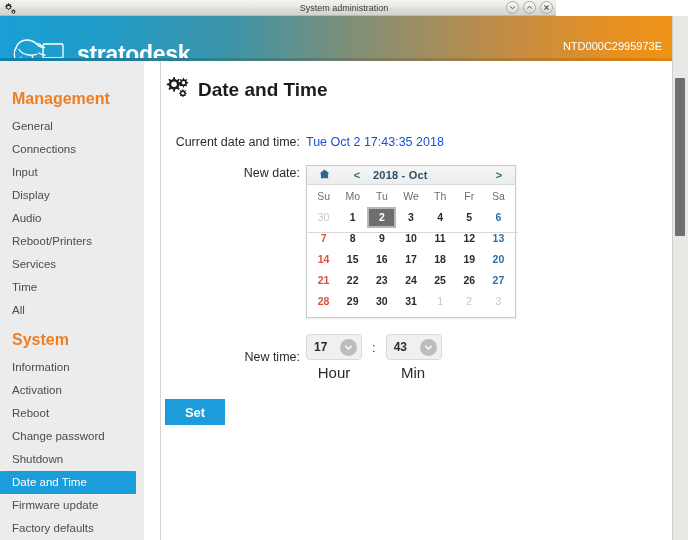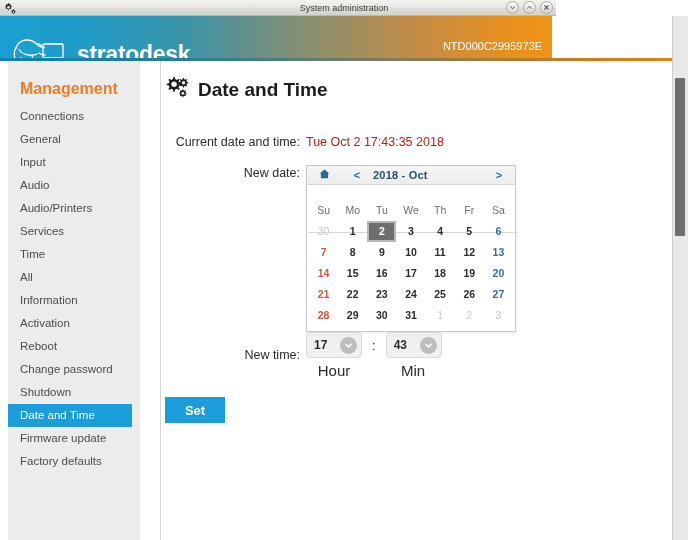--- a/index.html
+++ b/index.html
@@ -30,42 +30,42 @@
   .tb-btn {
     width: 13px; height: 13px; border-radius: 50%;
     background: linear-gradient(to bottom, #fbfbfa, #d6d6d1);
     border: 1px solid #a9a9a4;
     display: flex; align-items: center; justify-content: center;
     font-size: 7px; color: #5b5b57; line-height: 1;
   }
 
   
   .banner {
-    position: absolute; left: 0; top: 16px; width: 552px; height: 45px;
+    position: absolute; left: 0; top: 16px; width: 672px; height: 45px;
     background: linear-gradient(to right, #1a9fd4 0%, #1f9cc9 14%, #3c94a8 34%, #7e8f78 52%, #c58c44 76%, #e8901f 92%, #ef9419 100%);
     overflow: hidden;
   }
   .banner-bottom {
     position: absolute; left: 0; top: 58px; width: 688px; height: 3px;
     background: linear-gradient(to right, #0f7fae 0%, #2d7f8e 30%, #8d7a55 60%, #d07e16 88%, #e08712 100%);
   }
   .logo-wrap { position: absolute; left: 10px; top: 19px; display: flex; align-items: center; }
   .logo-text {
     font-size: 23px; color: #ffffff; font-weight: 600;
     letter-spacing: -0.3px; margin-left: 5px;
   }
   .banner-right {
     position: absolute; right: 10px; top: 22px; text-align: right;
     font-size: 11px; color: #ffffff; line-height: 17px;
   }
 
   
   .sidebar {
-    position: absolute; left: 8px; top: 61px; width: 132px; height: 479px;
-    background: #ececec; padding-top: 10px; overflow: hidden;
+    position: absolute; left: 0; top: 61px; width: 144px; height: 479px;
+    background: #ececec; padding-top: 20px; overflow: hidden;
   }
   .sb-head {
     font-size: 16px; color: #ef7d22; font-weight: 600;
     padding: 9px 12px 7px 12px;
   }
   .sb-item {
     font-size: 11.5px; color: #4c4c4c;
     padding: 4px 12px 5px 12px; line-height: 14px;
   }
   .sb-item.selected {
@@ -86,21 +86,21 @@
   .page-title-row { display: flex; align-items: center; padding: 14px 0 0 4px; }
   .page-title {
     font-size: 19px; color: #1c1c1c; font-weight: 600; margin-left: 7px;
   }
 
   .field-row { display: flex; align-items: flex-start; margin-top: 0; }
   .field-label {
     font-size: 12.5px; color: #2b2b2b; text-align: right;
     width: 145px; padding-right: 6px; line-height: 17px;
   }
-  .field-value { font-size: 12.5px; color: #b91c1c; line-height: 17px; }
+  .field-value { font-size: 12.5px; color: #1d4ed8; line-height: 17px; }
 
   #current-row { margin-top: 29px; }
   .hr-sep {
     position: absolute; left: 147px; top: 171px; width: 210px; height: 1px;
     background: #d8d8d8;
   }
 
   #newdate-row { margin-top: 14px; }
 
   
@@ -114,42 +114,42 @@
     background: linear-gradient(to bottom, #f6f6f6, #eceded);
     border: 1px solid #c9c9c9; border-bottom: 1px solid #d8d8d8;
     margin: -0px -1px 0 -1px;
   }
   .cal-home { width: 34px; text-align: center; color: #2b6a8f; font-size: 11px; }
   .cal-prev, .cal-next { width: 32px; text-align: center; color: #2b6a8f; font-size: 11px; font-weight: bold; }
   .cal-month {
     flex: 1; text-align: left; color: #2b5066;
     font-size: 11px; font-weight: bold; letter-spacing: 0.2px;
   }
-  .cal-dows { display: flex; padding: 16px 2px 1px 2px; }
+  .cal-dows { display: flex; padding: 2px 2px 1px 2px; }
   .cal-dow {
     width: 29.4px; text-align: center; font-size: 10.5px; color: #6e6e6e;
     padding: 3px 0 4px 0;
   }
   .cal-week { display: flex; padding: 0 2px; }
   .cal-day {
     width: 29.4px; text-align: center; font-size: 10.5px;
     padding: 4px 0 5px 0; color: #2b2b2b; font-weight: bold;
     position: relative;
   }
   .cal-day.sun { color: #d9543a; }
   .cal-day.sat { color: #2f6fa8; }
   .cal-day.other { color: #c8c8c8; font-weight: normal; }
   .cal-day.selected {
     background: #6e6e6e; color: #ffffff;
     box-shadow: inset 0 0 0 2px #b8b8b8;
   }
   .cal-body { padding-bottom: 5px; }
 
   
-  #newtime-row { align-items: center; }
+  #newtime-row { margin-top: 16px; align-items: center; }
   .spinner {
     display: inline-flex; align-items: center; justify-content: space-between;
     width: 56px; height: 26px;
     background: #f0f0f0; border: 1px solid #d9d9d9; border-radius: 4px;
     padding: 0 4px 0 7px;
   }
   .spinner-val { font-size: 12px; font-weight: bold; color: #2b2b2b; }
   .spinner-arrow {
     width: 17px; height: 17px; border-radius: 50%;
     background: #bdbdbd; display: flex; align-items: center; justify-content: center;
@@ -243,30 +243,32 @@
     <div class="banner-right">
       <div>NTD000C2995973E</div>
       <div>192.168.2.199</div>
     </div>
   </div>
   <div class="banner-bottom"></div>
 
   <div class="sidebar">
     <div>
       <div class="sb-head">Management</div>
+      <div class="sb-item">General</div>
       <div class="sb-item">Connections</div>
-      <div class="sb-item">General</div>
       <div class="sb-item">Input</div>
+      <div class="sb-item">Display</div>
       <div class="sb-item">Audio</div>
-      <div class="sb-item">Audio/Printers</div>
+      <div class="sb-item">Reboot/Printers</div>
       <div class="sb-item">Services</div>
       <div class="sb-item">Time</div>
       <div class="sb-item">All</div>
     </div>
     <div>
+      <div class="sb-head">System</div>
       <div class="sb-item">Information</div>
       <div class="sb-item">Activation</div>
       <div class="sb-item">Reboot</div>
       <div class="sb-item">Change password</div>
       <div class="sb-item">Shutdown</div>
       <div class="sb-item selected">Date and Time</div>
       <div class="sb-item">Firmware update</div>
       <div class="sb-item">Factory defaults</div>
 
     </div>

